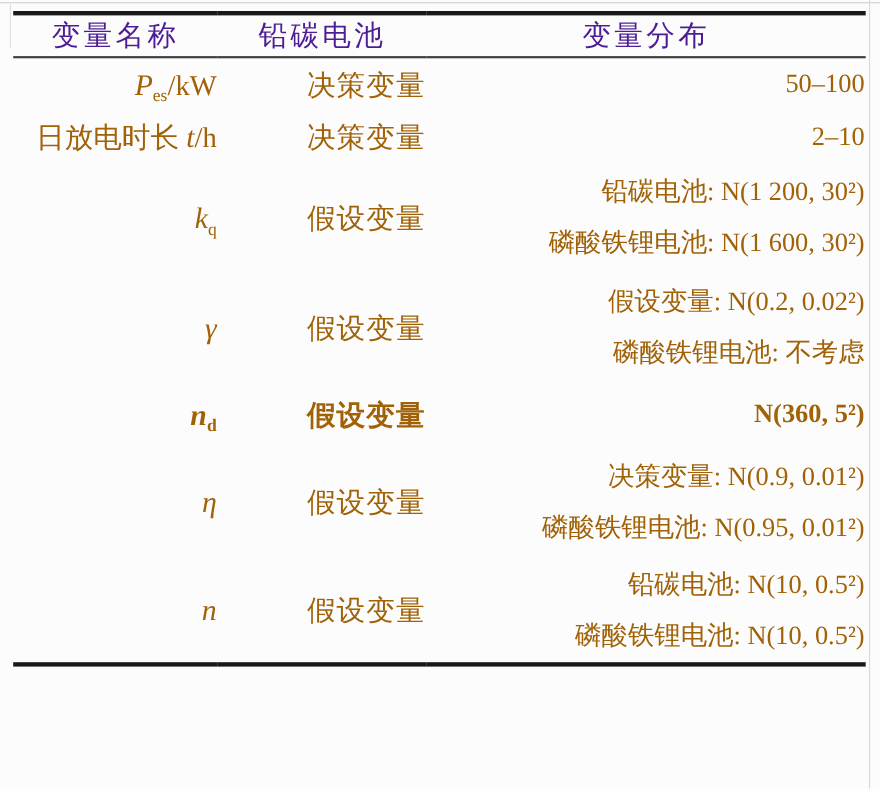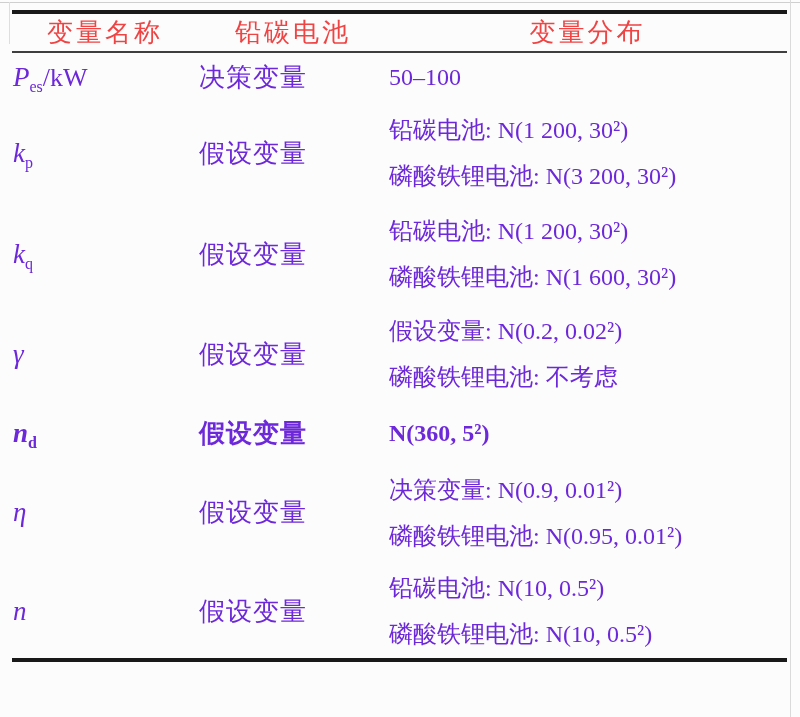--- a/index.html
+++ b/index.html
@@ -26,27 +26,27 @@
     border-bottom: 4px solid #191919;
   }
   th {
     font-weight: normal;
     font-size: 26px;
     height: 40px;
     text-align: center;
     vertical-align: middle;
     letter-spacing: 3px;
     border-bottom: 2px solid #3f3f3f;
-    color: #ef4444;
+    color: #4c1d95;
   }
   td {
-    text-align: left;
+    text-align: right;
     vertical-align: middle;
     font-size: 26px;
-    color: #6d28d9;
+    color: #a16207;
   }
   tr.h45  { height: 45px; }
   tr.h46  { height: 46px; }
   tr.h56  { height: 56px; font-weight: bold; }
   tr.h88  { height: 88px; }
   tr.h98  { height: 98px; }
   tr.h102 { height: 102px; }
   tr.h103 { height: 103px; }
   tr.h104 { height: 104px; }
   .it  { font-style: italic; font-size: 27px; }
@@ -77,29 +77,28 @@
   <tbody>
 
     <tr class="h45">
       <td class="c1"><span></span><i class="it">P</i><sub class="sb">es</sub><span>/kW</span></td>
       <td class="c2">决策变量</td>
       <td class="c3">
         <div class="dl">50–100</div>
       </td>
     </tr>
 
-
-    <tr class="h104">
-      <td class="c1"><span></span><i class="it">k</i><sub class="sb">p</sub><span></span></td>
-      <td class="c2">假设变量</td>
+    <tr class="h46">
+      <td class="c1"><span>日放电时长 </span><i class="it">t</i><sub class="sb"></sub><span>/h</span></td>
+      <td class="c2">决策变量</td>
       <td class="c3">
-        <div class="dl">铅碳电池: N(1 200, 30²)</div>
-        <div class="dl">磷酸铁锂电池: N(3 200, 30²)</div>
+        <div class="dl">2–10</div>
       </td>
     </tr>
+
 
     <tr class="h98">
       <td class="c1"><span></span><i class="it">k</i><sub class="sb">q</sub><span></span></td>
       <td class="c2">假设变量</td>
       <td class="c3">
         <div class="dl">铅碳电池: N(1 200, 30²)</div>
         <div class="dl">磷酸铁锂电池: N(1 600, 30²)</div>
       </td>
     </tr>
 

